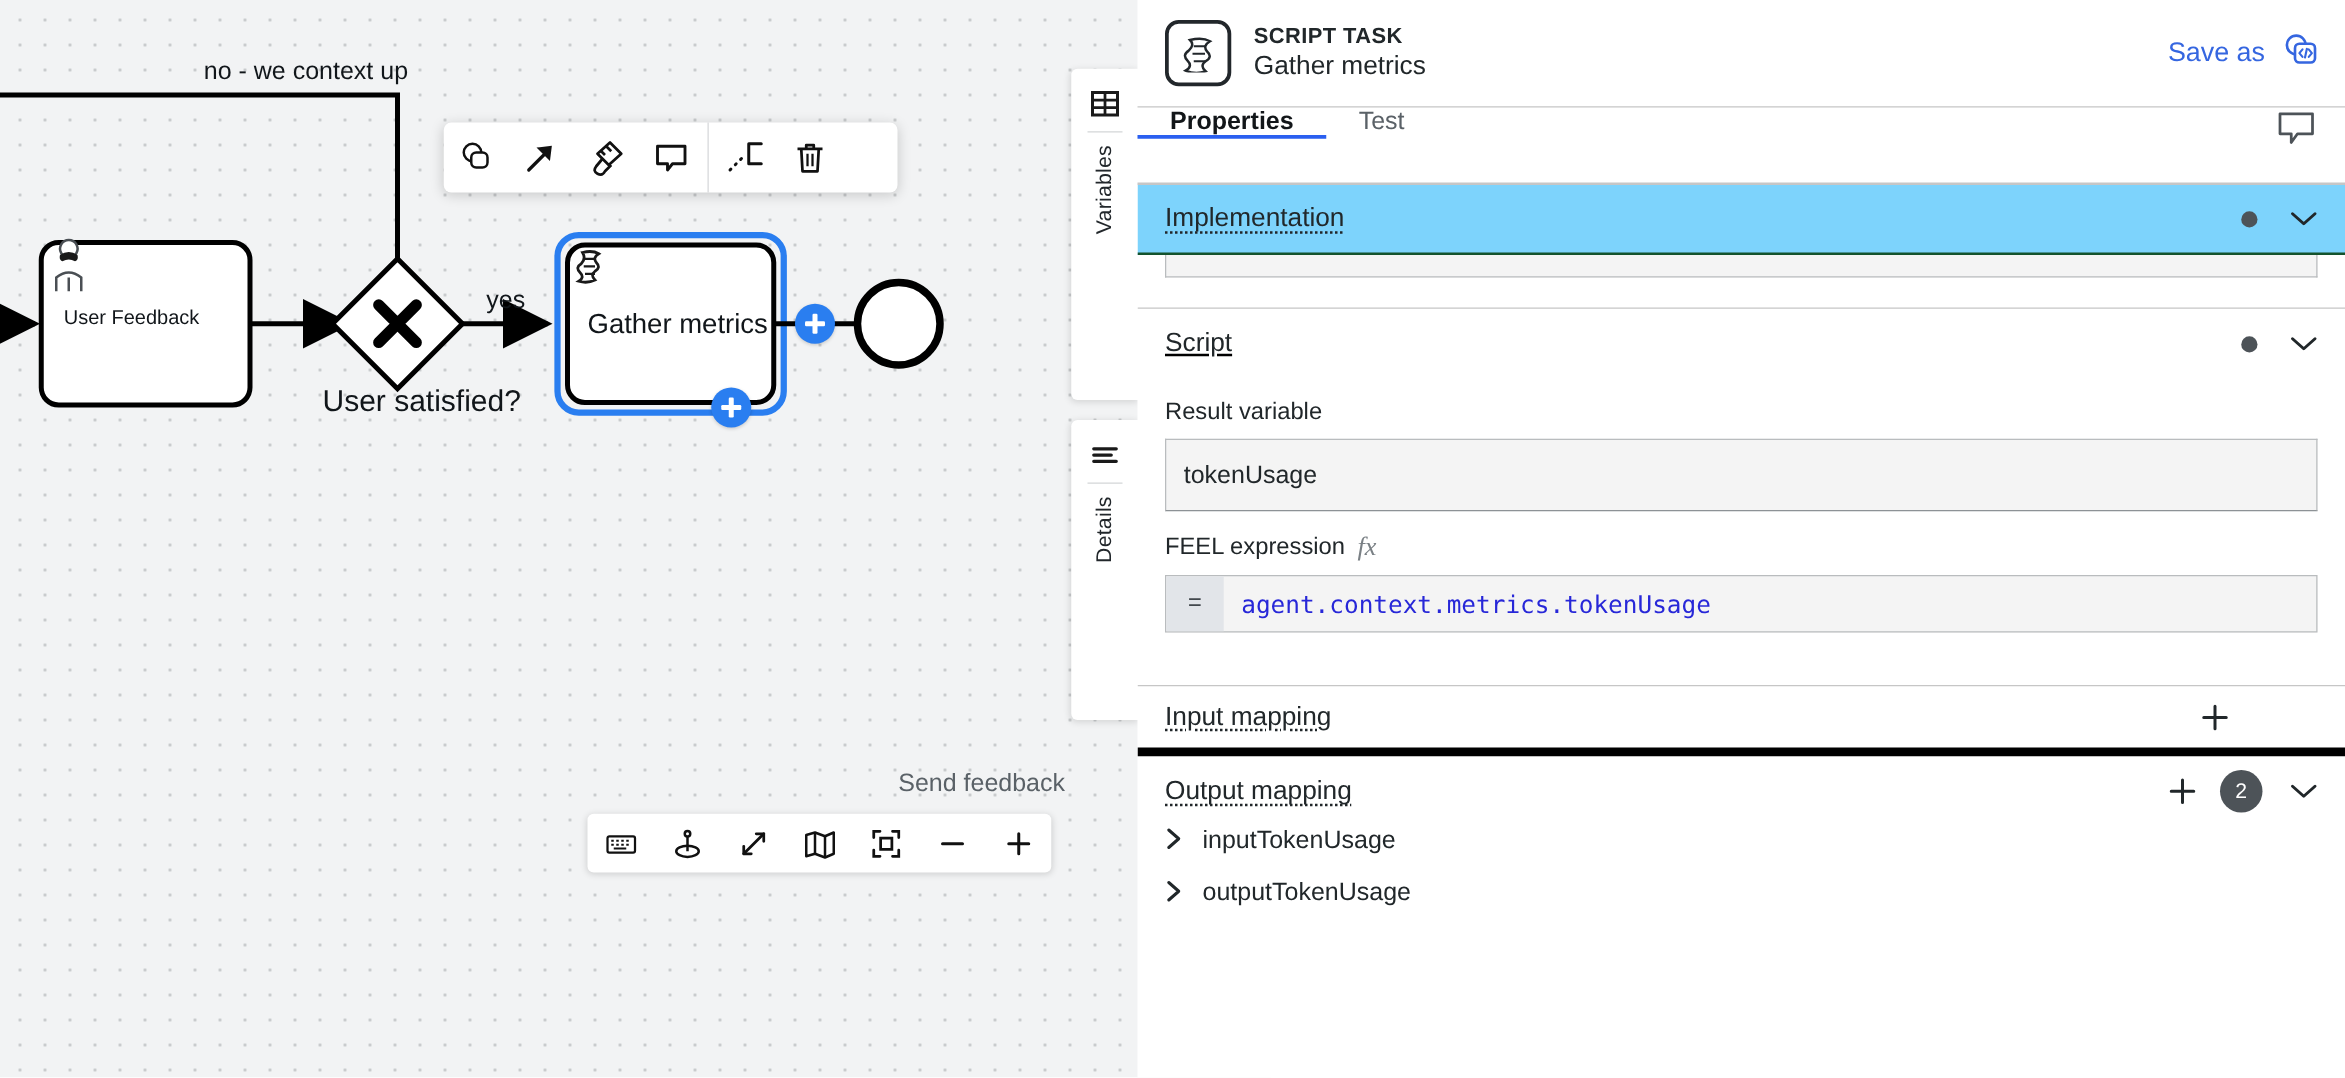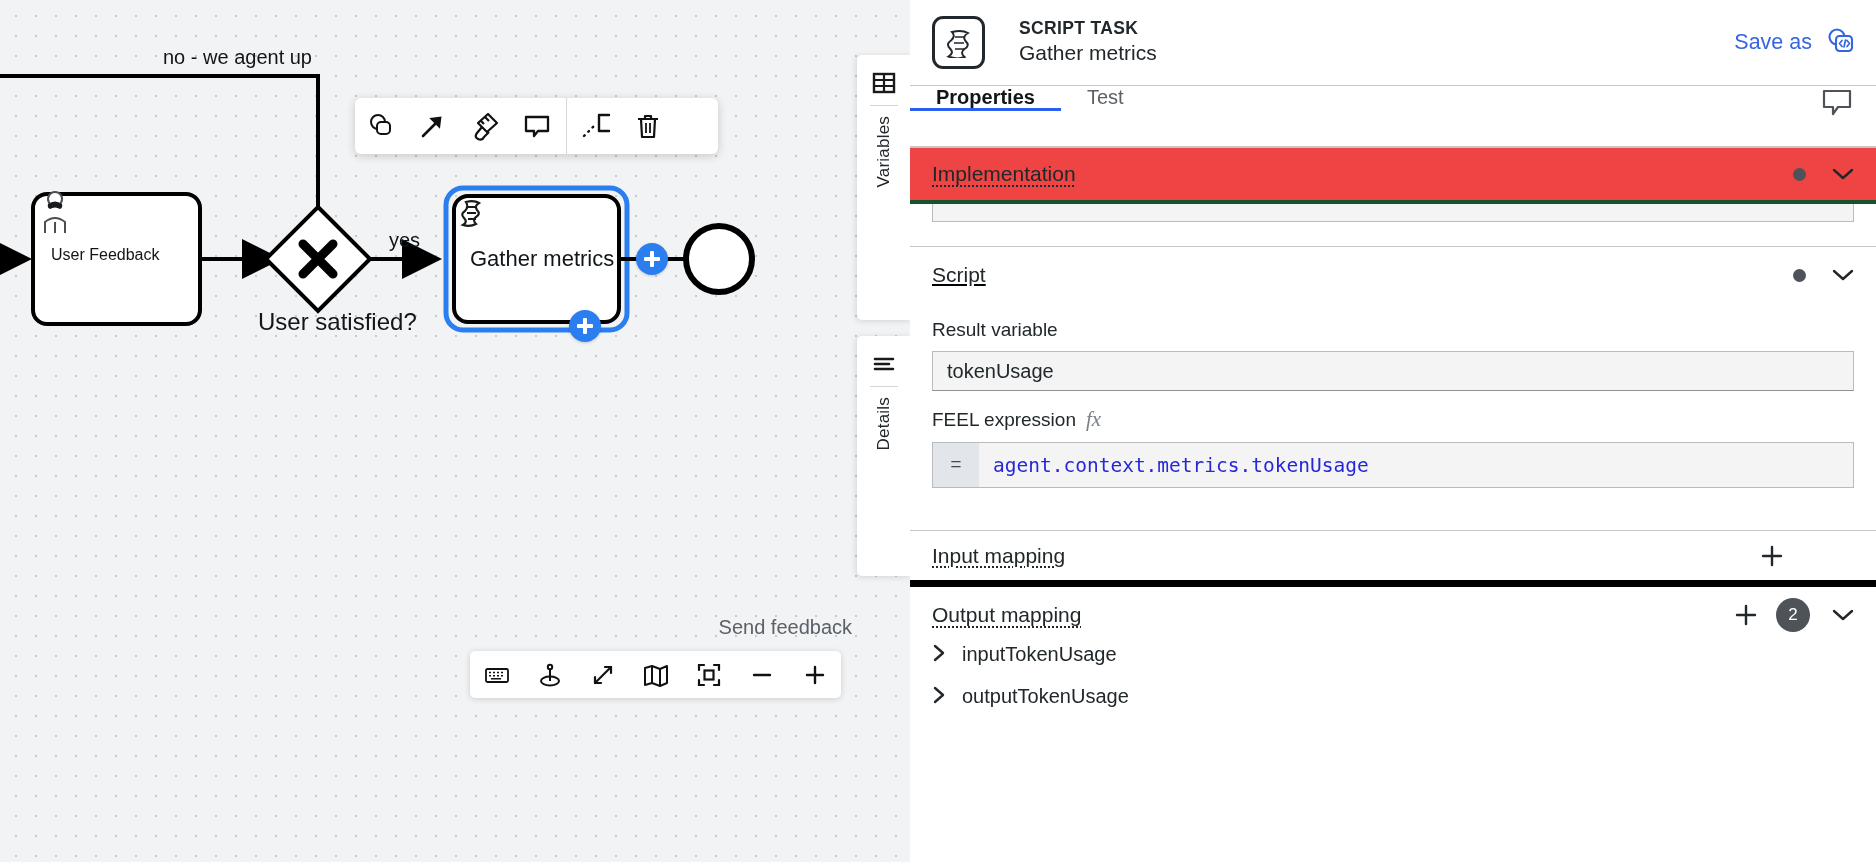--- a/index.html
+++ b/index.html
@@ -118,21 +118,20 @@
     background: #fff;
     display: flex; flex-direction: column;
     z-index: 40;
   }
   .panel-header {
     height: 86px;
     display: flex; align-items: center;
     padding: 0 20px 0 22px;
     border-bottom: 1px solid #c6c6c6;
     flex: 0 0 auto;
-    gap: 16px;
   }
   .task-icon {
     width: 53px; height: 53px;
     border: 3px solid #22272b;
     border-radius: 11px;
     display: flex; align-items: center; justify-content: center;
     flex: 0 0 auto;
   }
   .header-text { margin-left: 18px; flex: 1 1 auto; min-width: 0; }
   .header-type {
@@ -172,21 +171,21 @@
 
   .panel-body { flex: 1 1 auto; overflow: hidden; }
 
   .group-header {
     height: 56px;
     display: flex; align-items: center;
     padding: 0 22px 0 22px;
     border-bottom: 7px solid #000000;
     cursor: pointer;
   }
-  .group-header.sticky { background: #ef4444; border-bottom: 4px solid #14532d; }
+  .group-header.sticky { background: #7dd3fc; border-bottom: 2px solid #14532d; }
   .group-title {
     font-size: 21px; color: #21272a;
     text-decoration: underline;
     text-decoration-style: dotted;
     text-underline-offset: 4px;
     text-decoration-thickness: 1.5px;
   }
   .group-title.plain { text-decoration: none; font-weight: normal; }
   .gh-spacer { flex: 1 1 auto; }
   .dot-ind {
@@ -204,21 +203,21 @@
 
   .group-body { padding: 0 22px 18px 22px; }
 
   .field { margin-top: 16px; }
   .field-label {
     font-size: 19px; color: #21272a; margin-bottom: 10px;
     display: flex; align-items: center; gap: 10px;
   }
   .fx-ico { font-style: italic; font-family: "Liberation Serif", serif; font-size: 21px; color: #7a8085; }
   .text-input {
-    width: 100%; height: 40px;
+    width: 100%; height: 58px;
     background: #f4f4f4;
     border: 1px solid #b9bcbe;
     border-bottom: 1px solid #8d9296;
     padding: 0 14px;
     font-size: 20px; color: #21272a;
     display: flex; align-items: center;
   }
   .feel-row {
     width: 100%; height: 46px;
     background: #f4f4f4;
@@ -296,21 +295,21 @@
       <g transform="translate(461,200)" fill="none" stroke="#1a1a1a" stroke-width="2.2">
         <path d="M5,2 q8,-2 13,1 q-5,3 -2,7 q4,4 -1,7 q-4,3 0,7 q-6,3 -13,1 q5,-3 1,-7 q-4,-4 1,-7 q4,-4 1,-9 z"></path>
         <path d="M7,7 L15,7 M6,13 L15,13 M7,19 L15,19" stroke-width="1.8"></path>
       </g>
 
       <path d="M619,259 L688,259" fill="none" stroke="#000" stroke-width="4"></path>
 
       <circle cx="719" cy="259" r="33" fill="#fff" stroke="#000" stroke-width="6"></circle>
     </svg>
 
-    <div class="bpmn-label" style="left:163px; top:46px; font-size:20px;">no - we agent up</div>
+    <div class="bpmn-label" style="left:163px; top:46px; font-size:20px;">no - we context up</div>
     <div class="bpmn-label" style="left:389px; top:229px; font-size:20px;">yes</div>
     <div class="bpmn-label" style="left:258px; top:308px; font-size:24px;">User satisfied?</div>
 
     <div class="bpmn-label" style="left:51px; top:246px; font-size:16px;">User Feedback</div>
     <div class="bpmn-label" style="left:470px; top:246px; font-size:22px;">Gather metrics</div>
 
     <div class="context-pad">
       <div class="cp-btn">
         <svg width="30" height="30" viewBox="0 0 30 30" fill="none" stroke="#111" stroke-width="2">
           <circle cx="12" cy="11" r="7"></circle>

